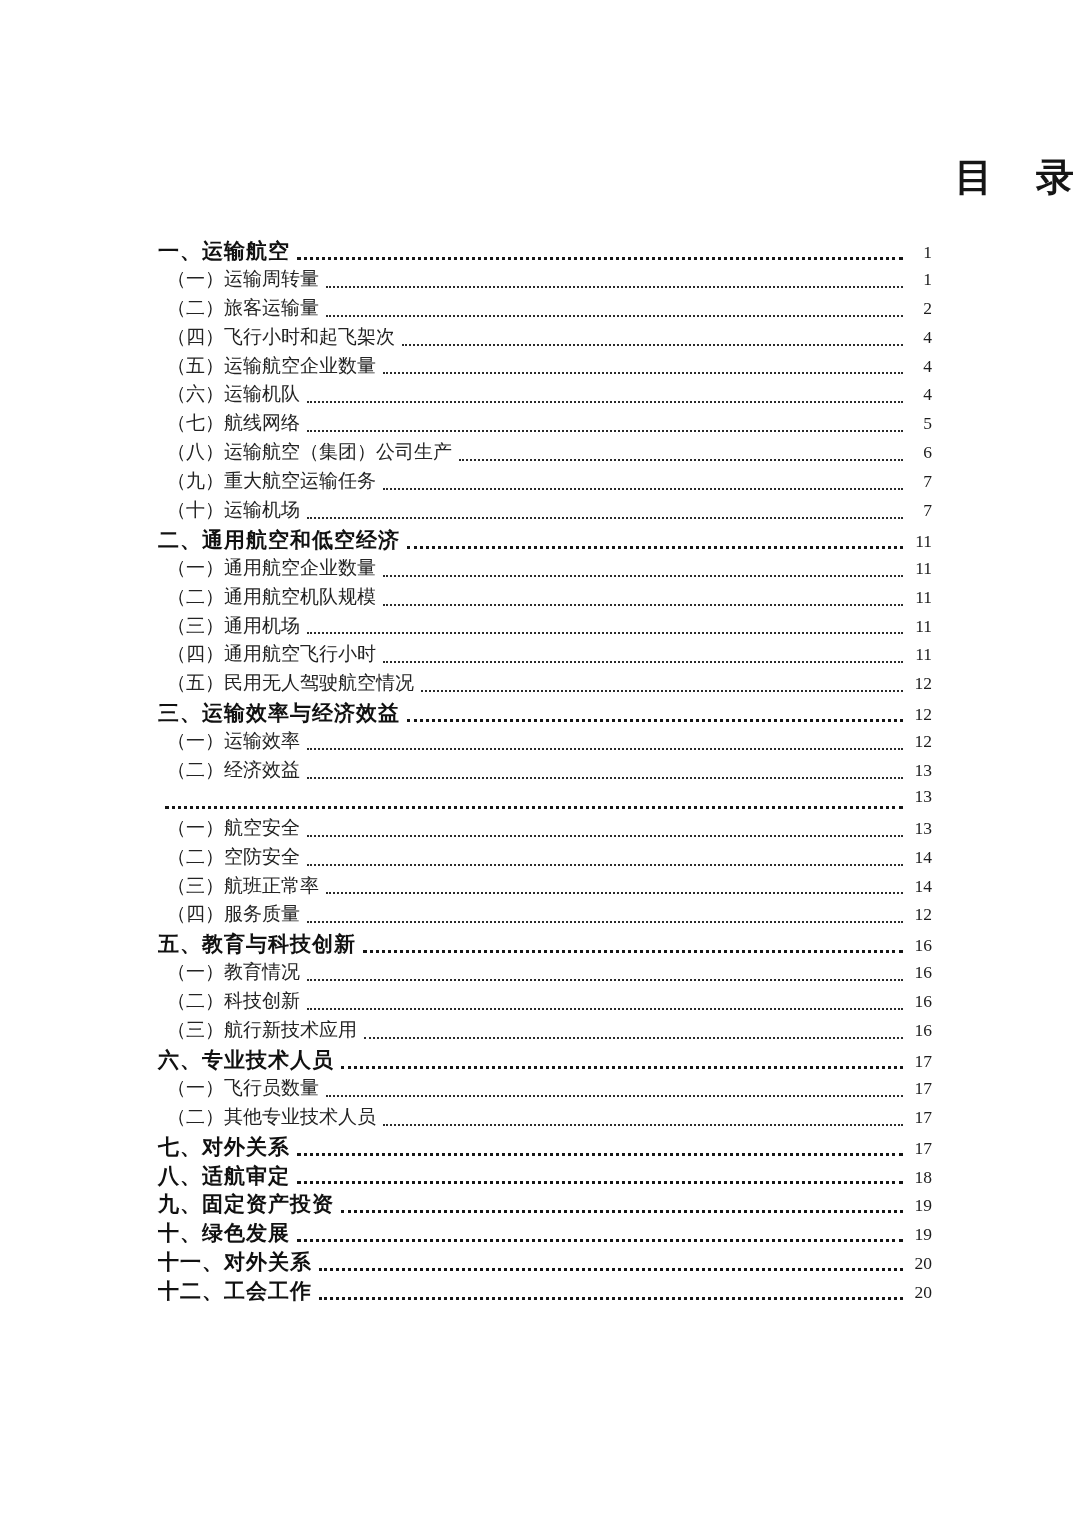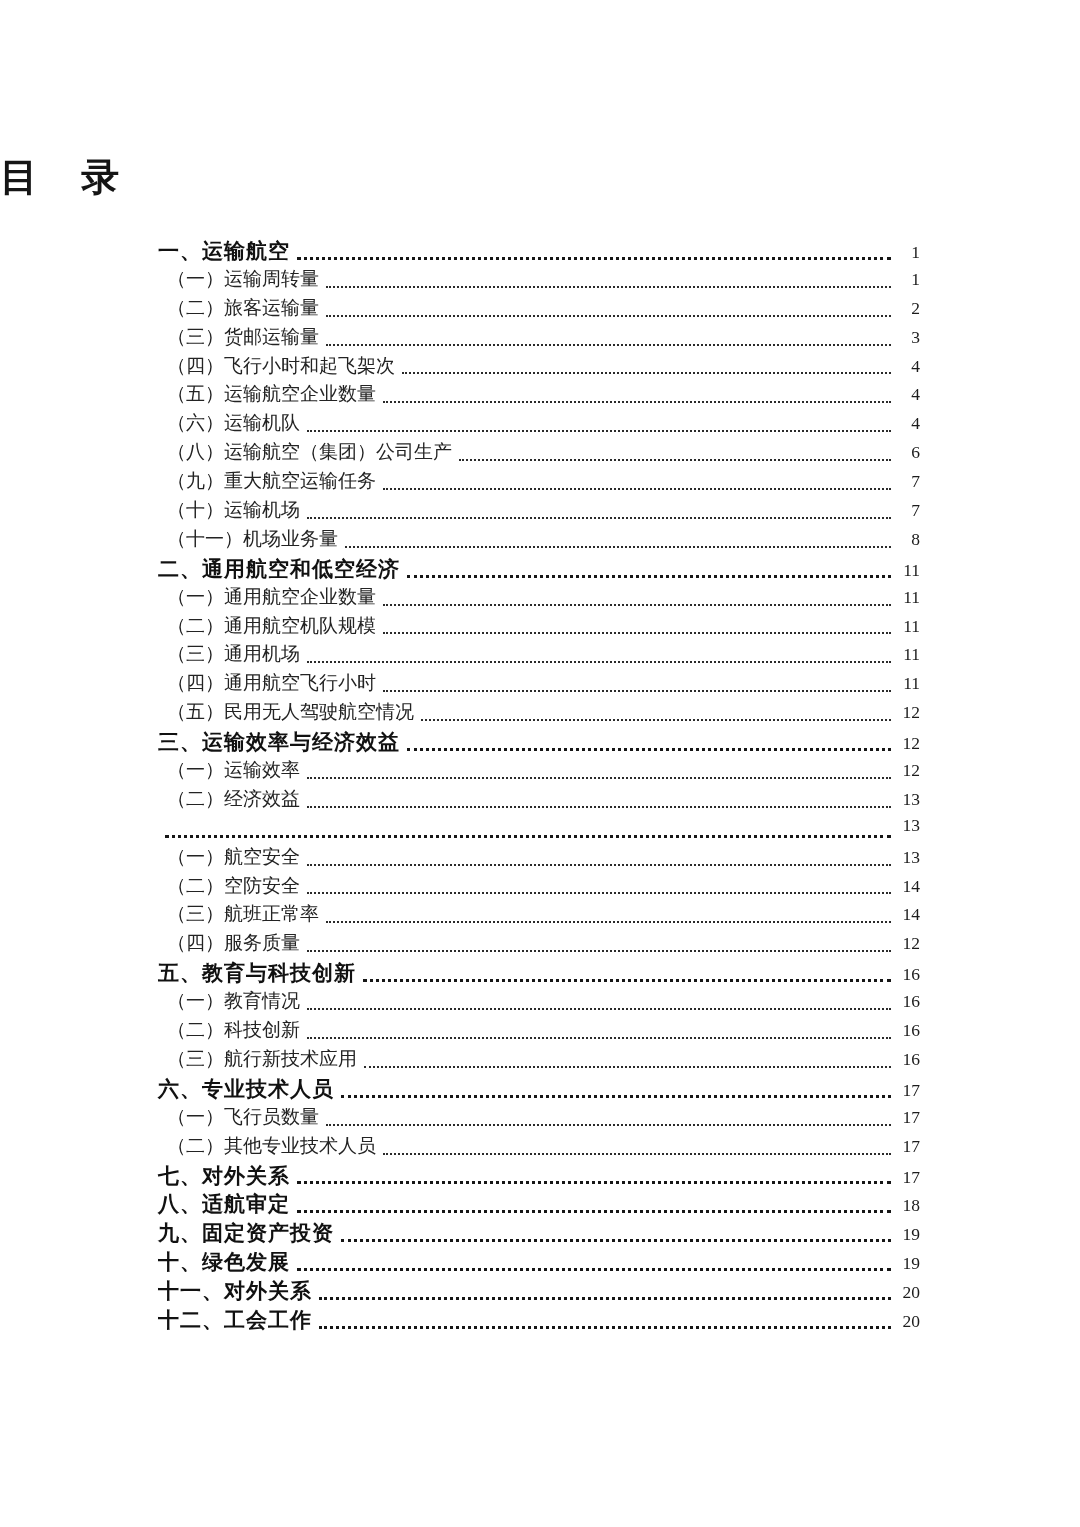--- a/index.html
+++ b/index.html
@@ -15,33 +15,33 @@
   .page {
     position: absolute;
     inset: 0;
     background: #ffffff;
   }
   .doc-title {
     position: absolute;
     top: 152px;
     left: 0;
     width: 100%;
-    text-align: left;
+    text-align: right;
     font-family: "DejaVu Serif", "Liberation Serif", serif;
     font-weight: bold;
     font-size: 38px;
     letter-spacing: 6px;
     word-spacing: 18px;
     color: #151515;
   }
   .toc {
     position: absolute;
     top: 237px;
     left: 158px;
-    right: 160px;
+    right: 148px;
   }
   .toc-row {
     display: flex;
     align-items: baseline;
     height: 28.9px;
     white-space: nowrap;
   }
   .toc-label {
     flex: 0 0 auto;
   }
@@ -97,58 +97,53 @@
     <span class="toc-label">（一）运输周转量</span>
     <span class="toc-dots"></span>
     <span class="toc-page">1</span>
   </div>
       <div class="toc-row level-2">
     <span class="toc-label">（二）旅客运输量</span>
     <span class="toc-dots"></span>
     <span class="toc-page">2</span>
   </div>
       <div class="toc-row level-2">
-    <span class="toc-label">（三）货邮运输量</span>
-    <span class="toc-dots"></span>
-    <span class="toc-page">3</span>
-  </div>
-      <div class="toc-row level-2">
     <span class="toc-label">（四）飞行小时和起飞架次</span>
     <span class="toc-dots"></span>
     <span class="toc-page">4</span>
   </div>
       <div class="toc-row level-2">
     <span class="toc-label">（五）运输航空企业数量</span>
     <span class="toc-dots"></span>
     <span class="toc-page">4</span>
   </div>
       <div class="toc-row level-2">
     <span class="toc-label">（六）运输机队</span>
     <span class="toc-dots"></span>
     <span class="toc-page">4</span>
   </div>
       <div class="toc-row level-2">
+    <span class="toc-label">（七）航线网络</span>
+    <span class="toc-dots"></span>
+    <span class="toc-page">5</span>
+  </div>
+      <div class="toc-row level-2">
     <span class="toc-label">（八）运输航空（集团）公司生产</span>
     <span class="toc-dots"></span>
     <span class="toc-page">6</span>
   </div>
       <div class="toc-row level-2">
     <span class="toc-label">（九）重大航空运输任务</span>
     <span class="toc-dots"></span>
     <span class="toc-page">7</span>
   </div>
       <div class="toc-row level-2">
     <span class="toc-label">（十）运输机场</span>
     <span class="toc-dots"></span>
     <span class="toc-page">7</span>
-  </div>
-      <div class="toc-row level-2">
-    <span class="toc-label">（十一）机场业务量</span>
-    <span class="toc-dots"></span>
-    <span class="toc-page">8</span>
   </div>
       <div class="toc-row level-1">
     <span class="toc-label">二、通用航空和低空经济</span>
     <span class="toc-dots"></span>
     <span class="toc-page">11</span>
   </div>
       <div class="toc-row level-2">
     <span class="toc-label">（一）通用航空企业数量</span>
     <span class="toc-dots"></span>
     <span class="toc-page">11</span>

